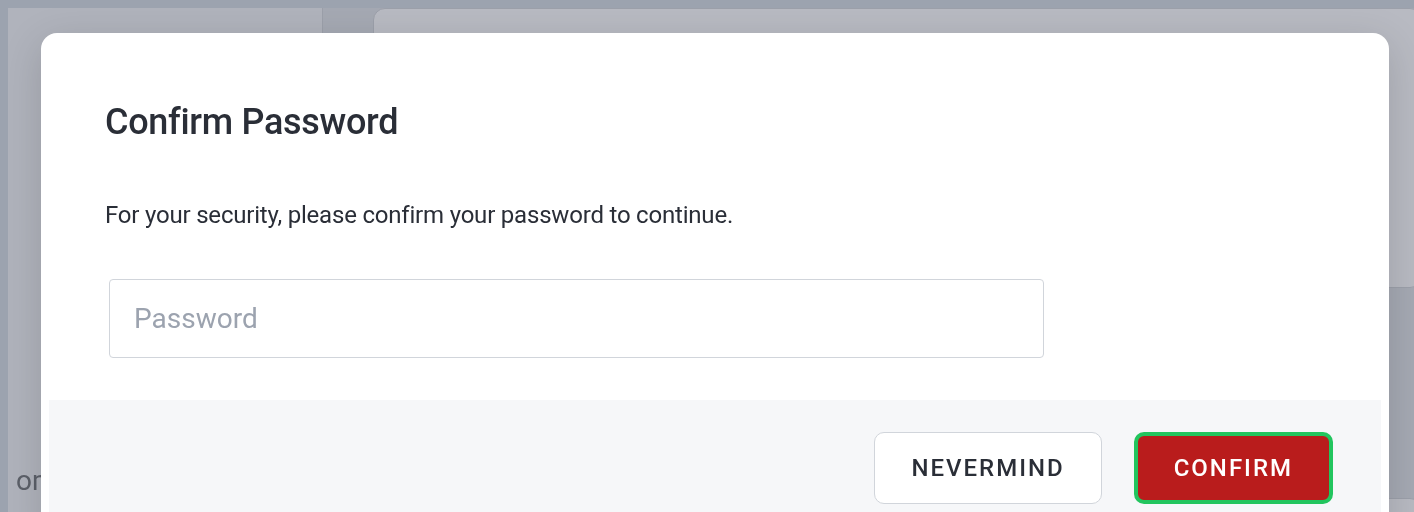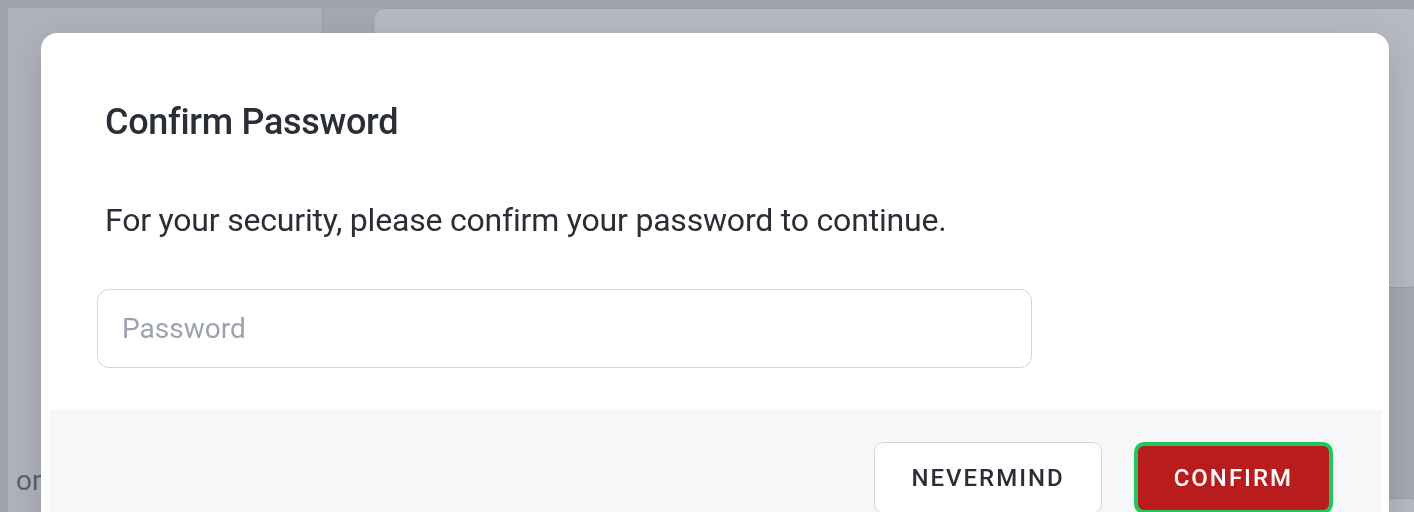--- a/index.html
+++ b/index.html
@@ -75,35 +75,36 @@
       background: #ffffff;
     }
     .modal-title {
       font-size: 36px;
       font-weight: 500;
       color: #2a2e37;
       margin-bottom: 42px;
       letter-spacing: -0.3px;
     }
     .modal-subtitle {
-      font-size: 32px;
+      font-size: 24px;
       font-weight: 400;
       color: #2a2e37;
       margin-bottom: 42px;
       letter-spacing: -0.2px;
     }
     .password-input {
       width: 935px;
       padding: 22px 24px;
       font-size: 28px;
       border: 1px solid #d1d5db;
-      border-radius: 12px;
+      border-radius: 4px;
       outline: none;
       color: #2a2e37;
       font-family: inherit;
+      margin-left: 12px;
     }
     .password-input::placeholder {
       color: #9ca3af;
     }
     .modal-footer {
       background: #f6f7f9;
       padding: 32px 48px;
       display: flex;
       justify-content: flex-end;
       gap: 32px;

